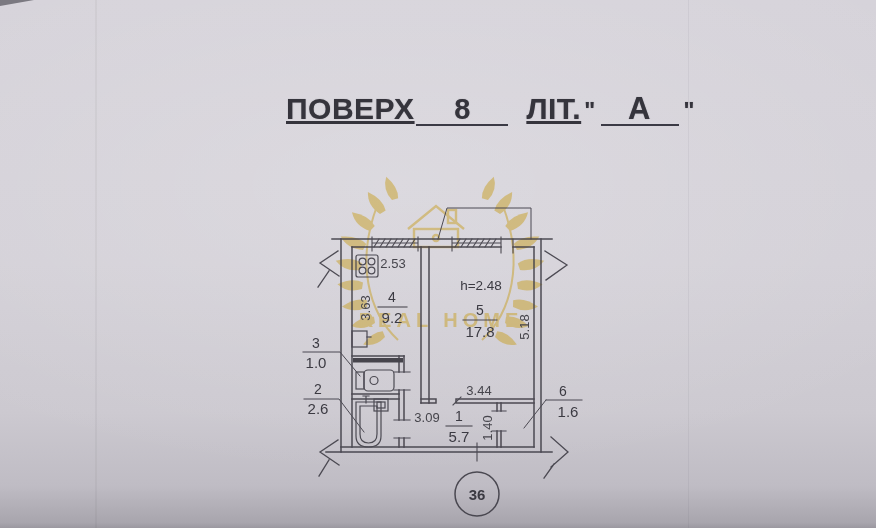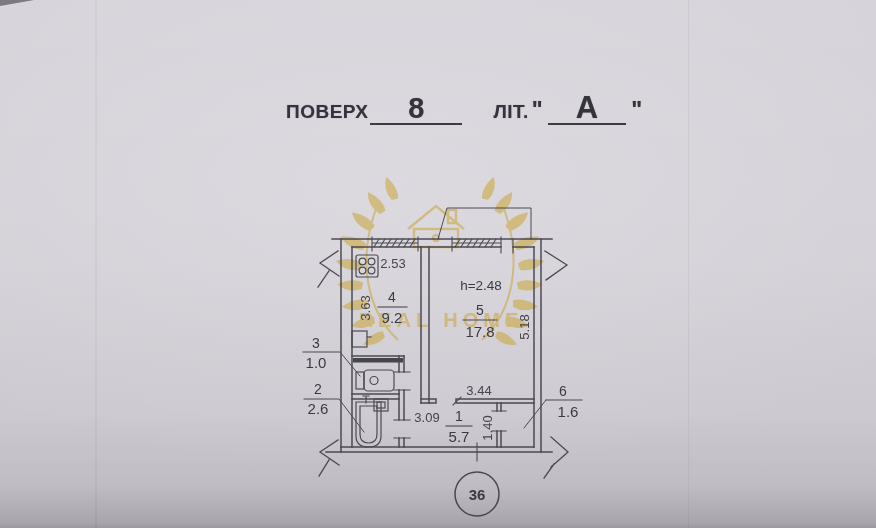--- a/index.html
+++ b/index.html
@@ -12,22 +12,22 @@
   }
   .crease{position:absolute;top:0;bottom:0;width:2px;background:rgba(55,55,66,0.05);}
   .crease.c2{width:1px;background:rgba(55,55,66,0.06);}
   .corner-shadow{position:absolute;left:0;top:0;width:0;height:0;
     border-top:6px solid rgba(48,46,55,0.55);border-right:34px solid transparent;}
   .title{
     position:absolute;left:286px;top:92px;display:flex;align-items:baseline;
     color:#35343c;font-weight:700;letter-spacing:0.5px;
     text-shadow:0 0 1px rgba(53,52,62,0.45);
   }
-  .t-label{font-size:19px;}
-  .t-label.lit{margin-left:29px;}
+  .t-label{font-size:30px;text-decoration:underline;}
+  .t-label.lit{margin-left:16px;}
   .t-quote{font-size:23px;margin:0 3px;font-weight:700;}
   .fill-slot{
     display:inline-block;text-align:center;
     border-bottom:2.2px solid #3b3a45;line-height:1;
     margin:0 2px;
   }
   .slot-floor{width:92px;}
   .slot-lit{width:78px;}
   .fill-val{font-size:29px;font-weight:700;}
   .slot-lit .fill-val{font-size:31px;}

